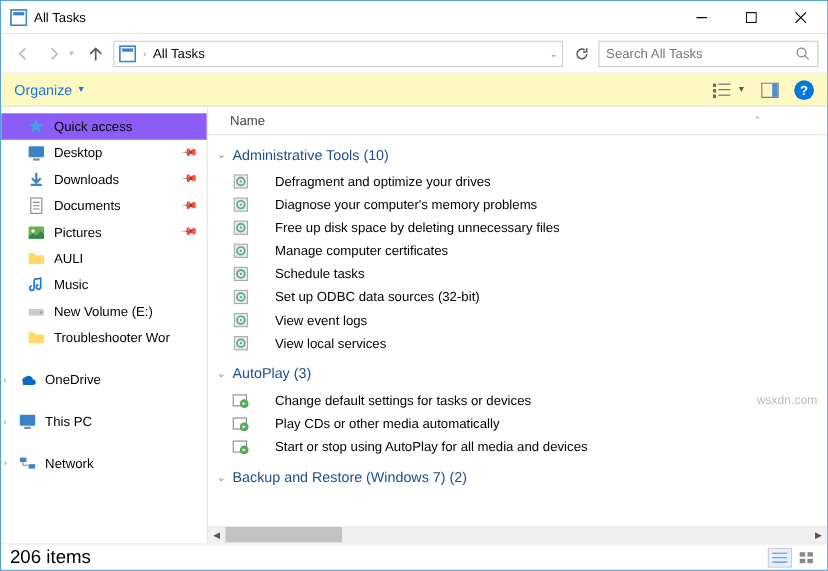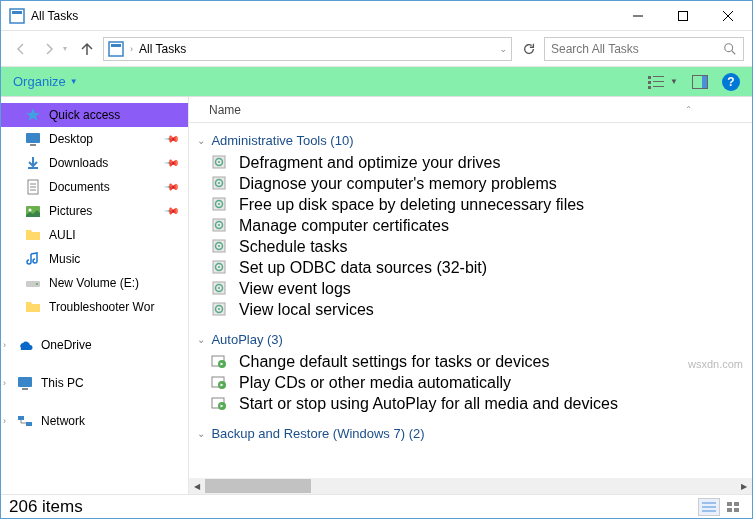--- a/index.html
+++ b/index.html
@@ -18,21 +18,21 @@
     .addrbar { flex: 1; position: relative; border: 1px solid #ccc; height: 24px; display: flex; align-items: center; padding: 0 4px; gap: 6px; }
     .addr-icon { width: 16px; height: 16px; }
     .addr-chev { font-size: 9px; color: #888; }
     .addr-text { flex: 1; font-size: 12px; }
     .addr-end { display: flex; align-items: center; gap: 4px; }
     .refresh-btn { width: 22px; height: 22px; display: flex; align-items: center; justify-content: center; margin-left: 2px; }
     .searchbar { width: 200px; border: 1px solid #ccc; height: 24px; display: flex; align-items: center; padding: 0 6px; color: #888; }
     .searchbar input { border: none; outline: none; flex: 1; font-size: 12px; color: #888; }
     .search-icon { color: #888; }
     
-    .toolbar { height: 30px; display: flex; align-items: center; padding: 0 12px; border-bottom: 1px solid #dfdfdf; background: #86efac; }
+    .toolbar { height: 30px; display: flex; align-items: center; padding: 0 12px; border-bottom: 1px solid #dfdfdf; background: #fef9c3; }
     .organize-btn { color: #1976d2; font-size: 13px; display: flex; align-items: center; gap: 4px; }
     .organize-btn .chev { font-size: 8px; }
     .toolbar-spacer { flex: 1; }
     .toolbar-icons { display: flex; align-items: center; gap: 14px; }
     .toolbar-icon { color: #555; display: flex; align-items: center; }
     .help-icon { width: 18px; height: 18px; border-radius: 50%; background: #0078d7; color: #fff; display: flex; align-items: center; justify-content: center; font-weight: bold; font-size: 12px; }
     
     .content { flex: 1; display: flex; overflow: hidden; }
     
     .sidebar { width: 188px; border-right: 1px solid #e6e6e6; padding: 6px 0; overflow-y: hidden; }
@@ -44,21 +44,21 @@
     .side-gap { height: 14px; }
     
     .main { flex: 1; display: flex; flex-direction: column; overflow: hidden; }
     .header-row { height: 26px; border-bottom: 1px solid #e6e6e6; display: flex; align-items: center; padding: 0 20px; color: #444; font-size: 12px; }
     .header-name { flex: 1; }
     .header-sort { font-size: 8px; color: #888; margin-right: 40px; }
     
     .list { flex: 1; overflow-y: hidden; padding: 4px 0 0 0; }
     .group-hdr { display: flex; align-items: center; padding: 6px 8px; color: #1a4e8c; font-size: 13px; gap: 6px; }
     .group-hdr .chev { font-size: 10px; color: #888; }
-    .list-item { height: 21px; display: flex; padding: 0 0 0 22px; font-size: 16px; gap: 12px; }
+    .list-item { height: 21px; display: flex; align-items: center; padding: 0 0 0 22px; font-size: 12px; gap: 23px; }
     .task-icon { width: 16px; height: 16px; display: flex; align-items: center; justify-content: center; }
     
     .hscroll { height: 16px; background: #f0f0f0; position: relative; display: flex; align-items: center; }
     .hscroll-arrow { width: 16px; height: 16px; display: flex; align-items: center; justify-content: center; font-size: 8px; color: #555; }
     .hscroll-thumb { position: absolute; left: 16px; height: 14px; width: 106px; background: #c2c2c2; top: 1px; }
     
     .statusbar { height: 24px; border-top: 1px solid #e6e6e6; display: flex; align-items: center; padding: 0 8px; font-size: 17px; }
     .statusbar .spacer { flex: 1; }
     .view-toggle { display: flex; gap: 2px; }
     .view-btn { width: 22px; height: 18px; display: flex; align-items: center; justify-content: center; border: 1px solid transparent; }

